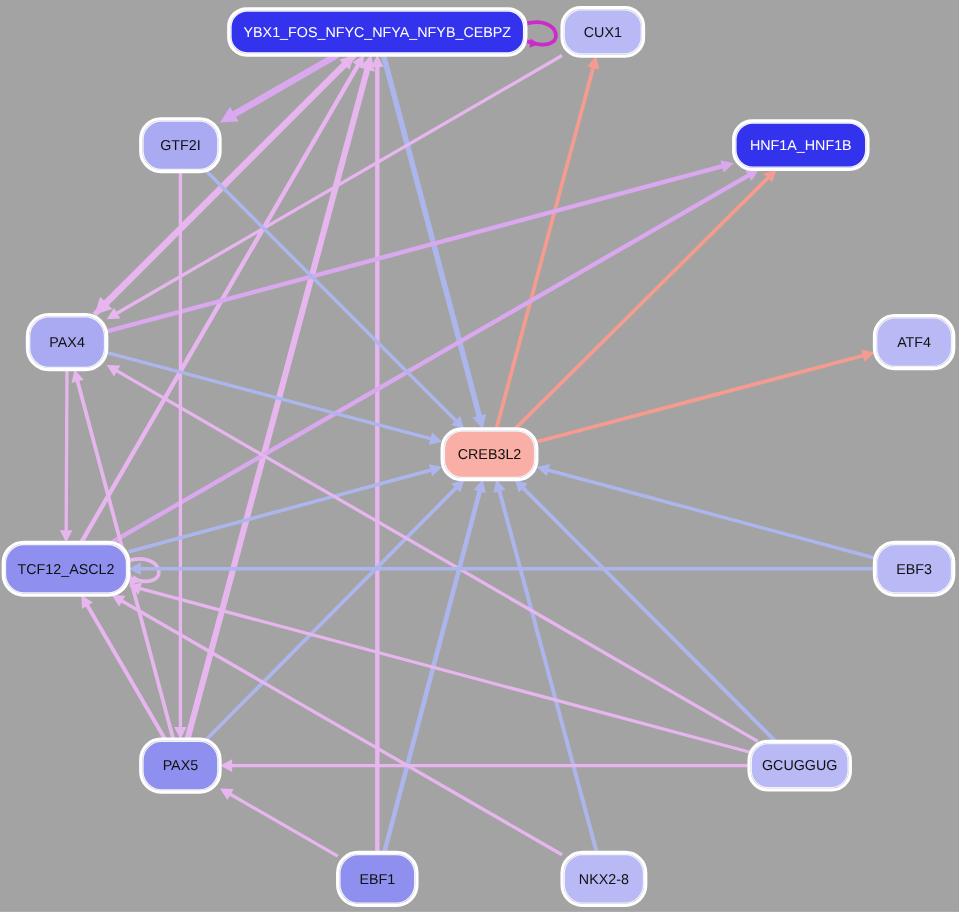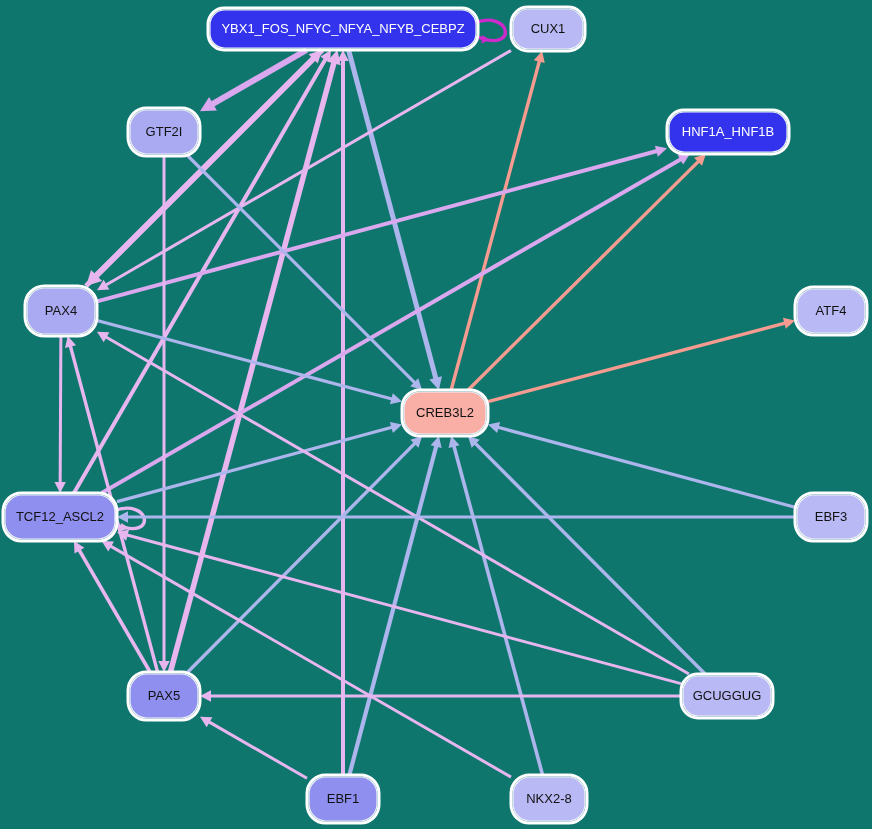--- a/index.html
+++ b/index.html
@@ -7,21 +7,21 @@
     padding: 0;
     background: #ffffff;
   }
   body {
     font-family: "Liberation Sans", sans-serif;
   }
   #graph-canvas {
     position: relative;
     width: 872px;
     height: 829px;
-    background: #0f766e;
+    background: #a3a3a3;
     overflow: hidden;
   }
   svg.net {
     position: absolute;
     left: 0;
     top: 0;
     width: 872px;
     height: 829px;
     display: block;
   }

